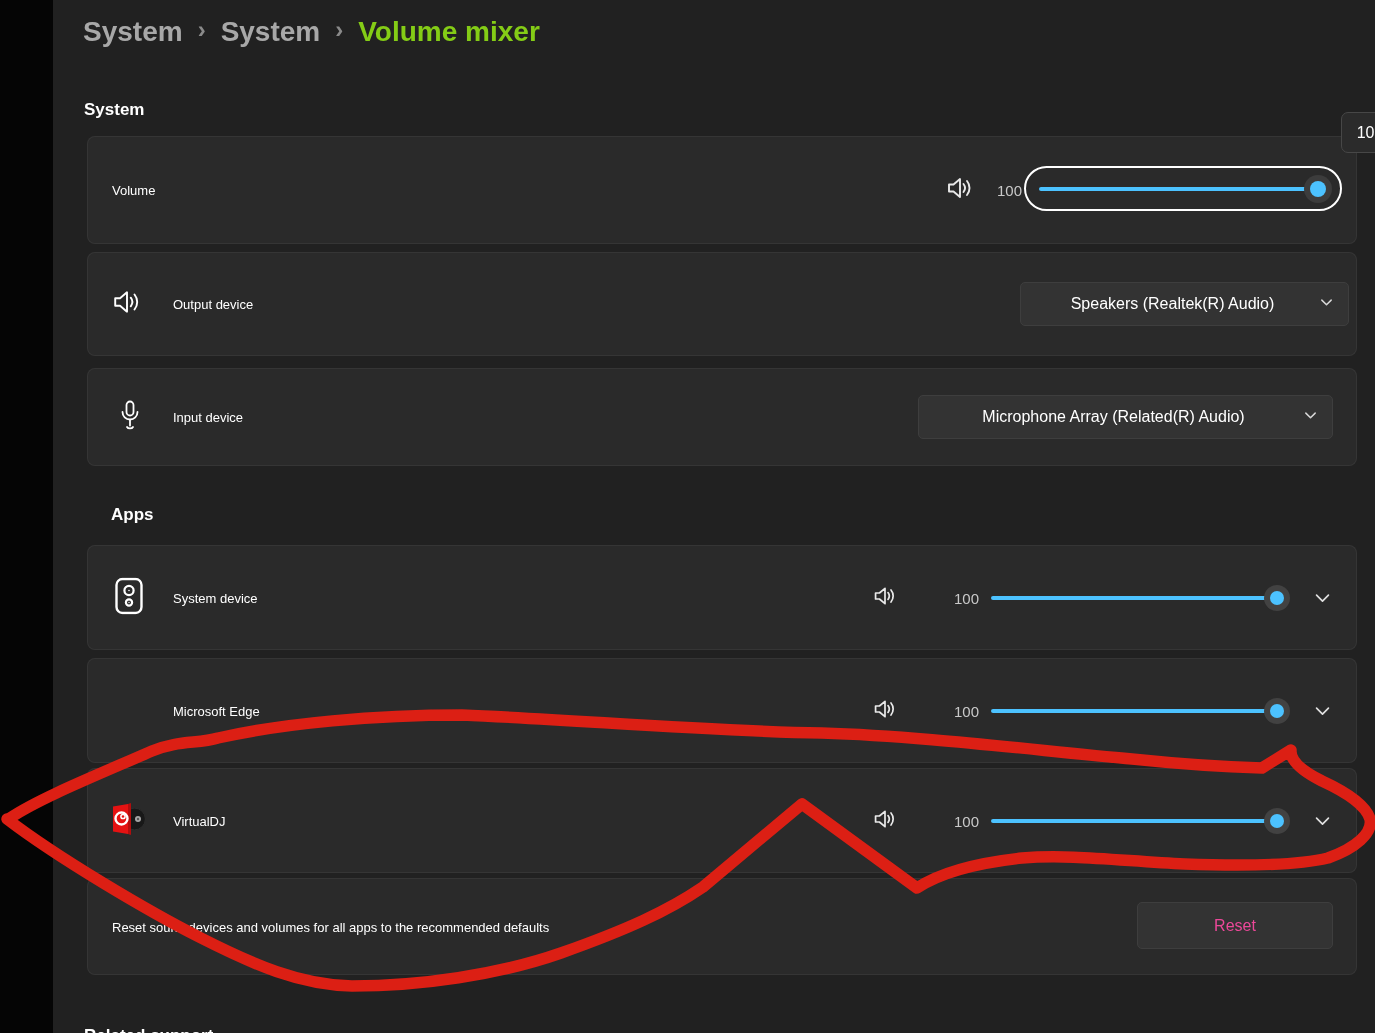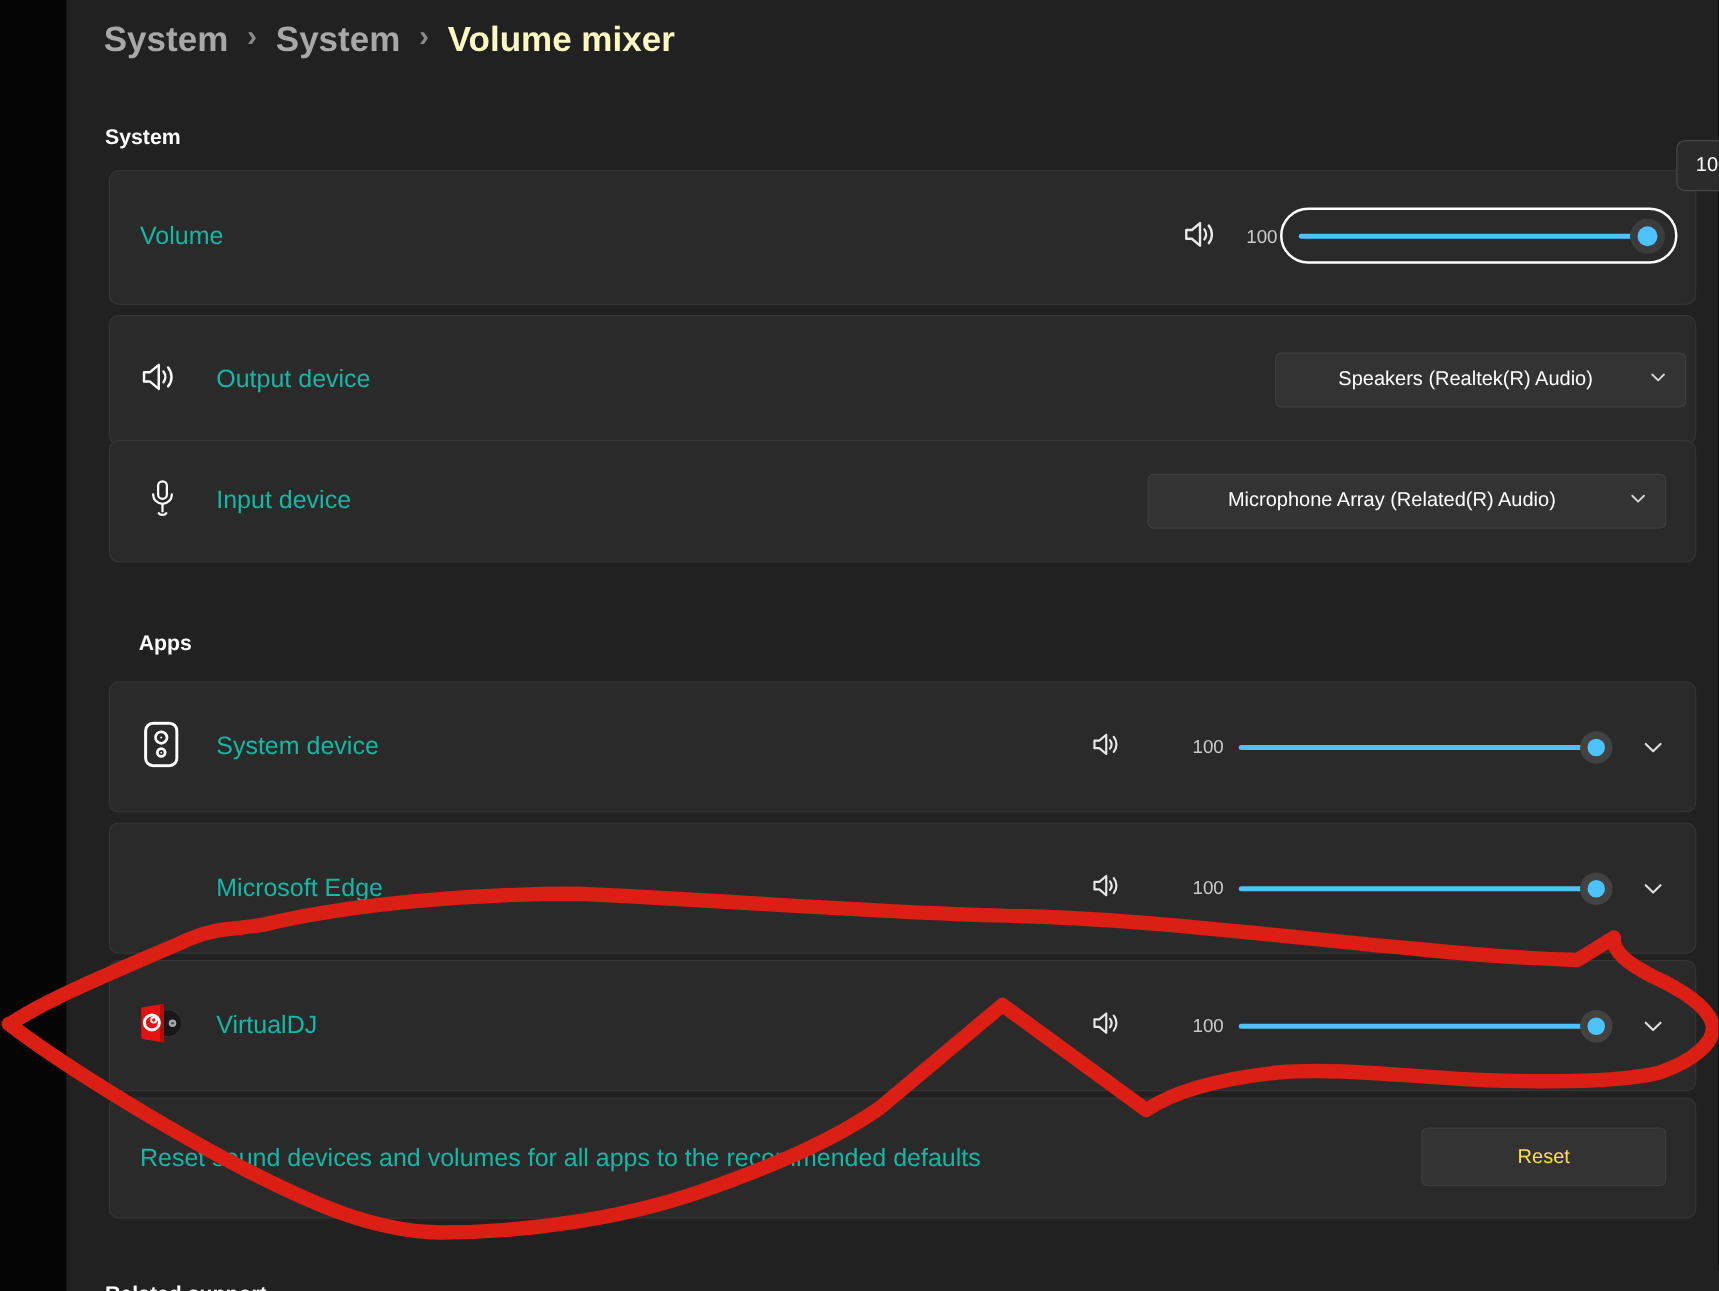--- a/index.html
+++ b/index.html
@@ -6,28 +6,28 @@
   html,body { width:1375px; height:1033px; overflow:hidden; background:#000; }
   body { font-family:"Liberation Sans", sans-serif; color:#fff; position:relative; }
 
   .left-strip { position:absolute; left:0; top:0; width:53px; height:1033px; background:#050505; }
   .content { position:absolute; left:53px; top:0; width:1322px; height:1033px; background:#212121; }
 
   
   .breadcrumb { position:absolute; left:30px; top:16px; display:flex; align-items:center; font-size:28px; font-weight:600; }
   .crumb { color:#a8a8a8; cursor:pointer; }
   .crumb-sep { color:#8a8a8a; font-size:24px; padding:0 15px; transform:translateY(-2px); }
-  .crumb-current { color:#fef9c3; }
+  .crumb-current { color:#84cc16; }
 
   .section-header { position:absolute; left:31px; font-size:17px; font-weight:700; color:#fff; }
 
   .card { position:absolute; left:34px; width:1270px; background:#2a2a2a;
           border:1px solid rgba(255,255,255,0.055); border-radius:8px; }
 
-  .row-label { position:absolute; left:24px; top:50%; transform:translateY(-50%); font-size:20px; color:#14b8a6; }
+  .row-label { position:absolute; left:24px; top:50%; transform:translateY(-50%); font-size:13px; color:#ffffff; }
   .row-label.indent { left:85px; }
 
   .lead-icon { position:absolute; top:50%; transform:translateY(-50%); }
 
   .val-100 { position:absolute; width:34px; text-align:right; top:50%; transform:translateY(-50%);
              font-size:15px; color:#c9c9c9; }
 
   .slider-track { position:absolute; height:4px; border-radius:2px; background:#4cc2ff; top:50%; margin-top:-2px; }
   .slider-thumb { position:absolute; width:26px; height:26px; border-radius:50%; background:#424242;
                   top:50%; margin-top:-13px; display:flex; align-items:center; justify-content:center; }
@@ -46,21 +46,21 @@
   .tooltip { position:absolute; left:1288px; top:112px; width:58px; height:41px; background:#2b2b2b;
              border:1px solid #474747; border-radius:7px; display:flex; align-items:center; justify-content:center;
              font-size:16px; color:#fff; }
 
   .dropdown { position:absolute; top:50%; transform:translateY(-50%); height:44px; background:#333333;
               border:1px solid #3e3e3e; border-radius:5px; display:flex; align-items:center;
               justify-content:center; font-size:16px; color:#fff; cursor:pointer; padding:0 46px 0 22px; }
   .dropdown .dd-chevron { position:absolute; right:14px; top:50%; transform:translateY(-50%); }
 
   .reset-btn { position:absolute; left:1049px; top:23px; width:196px; height:47px; background:#333333;
-               border:1px solid #3e3e3e; border-radius:5px; color:#fde047; font-size:16px;
+               border:1px solid #3e3e3e; border-radius:5px; color:#ec4899; font-size:16px;
                font-family:"Liberation Sans", sans-serif; cursor:pointer; }
 
   .edge-logo { position:relative; width:29px; height:29px; border-radius:50%; overflow:hidden;
     background:
       radial-gradient(circle at 78% 16%, #a3e420 0 14%, #54d46a 26%, rgba(0,0,0,0) 48%),
       radial-gradient(circle at 26% 80%, #0a4a8c 0 28%, rgba(0,0,0,0) 62%),
       radial-gradient(circle at 52% 48%, #2ba6e0 0 34%, #1b7fc9 58%, #0c59a4 100%); }
   .edge-logo::after { content:""; position:absolute; left:18%; top:30%; width:62%; height:62%;
       border-radius:50%; background:radial-gradient(circle at 72% 28%, rgba(8,52,110,0) 38%, rgba(8,52,110,0.55) 58%, rgba(8,52,110,0) 78%); }
 
@@ -115,21 +115,21 @@
     <div class="dropdown" style="left:932px; width:329px;">
       <span>Speakers (Realtek(R) Audio)</span>
       <span class="dd-chevron">
         <svg width="15" height="15" viewBox="0 0 16 16" fill="none" stroke="#d6d6d6" stroke-width="1.6" stroke-linecap="round" stroke-linejoin="round">
             <polyline points="3,6 8,11 13,6"></polyline>
           </svg>
       </span>
     </div>
   </div>
 
-  <div class="card" style="top:352px; height:98px;">
+  <div class="card" style="top:368px; height:98px;">
     <span class="lead-icon" style="left:30px;">
       <svg width="24" height="31" viewBox="0 0 24 30" fill="none" stroke="#ffffff" stroke-width="1.8" stroke-linecap="round">
         <rect x="8.5" y="1.5" width="7" height="14" rx="3.5"></rect>
         <path d="M4.5 12 a7.5 7.5 0 0 0 15 0"></path>
         <line x1="12" y1="20" x2="12" y2="25.5"></line>
         <path d="M9 27 a3.2 2.2 0 0 0 6 0"></path>
       </svg>
     </span>
     <span class="row-label indent">Input device</span>
     <div class="dropdown" style="left:830px; width:415px;">

